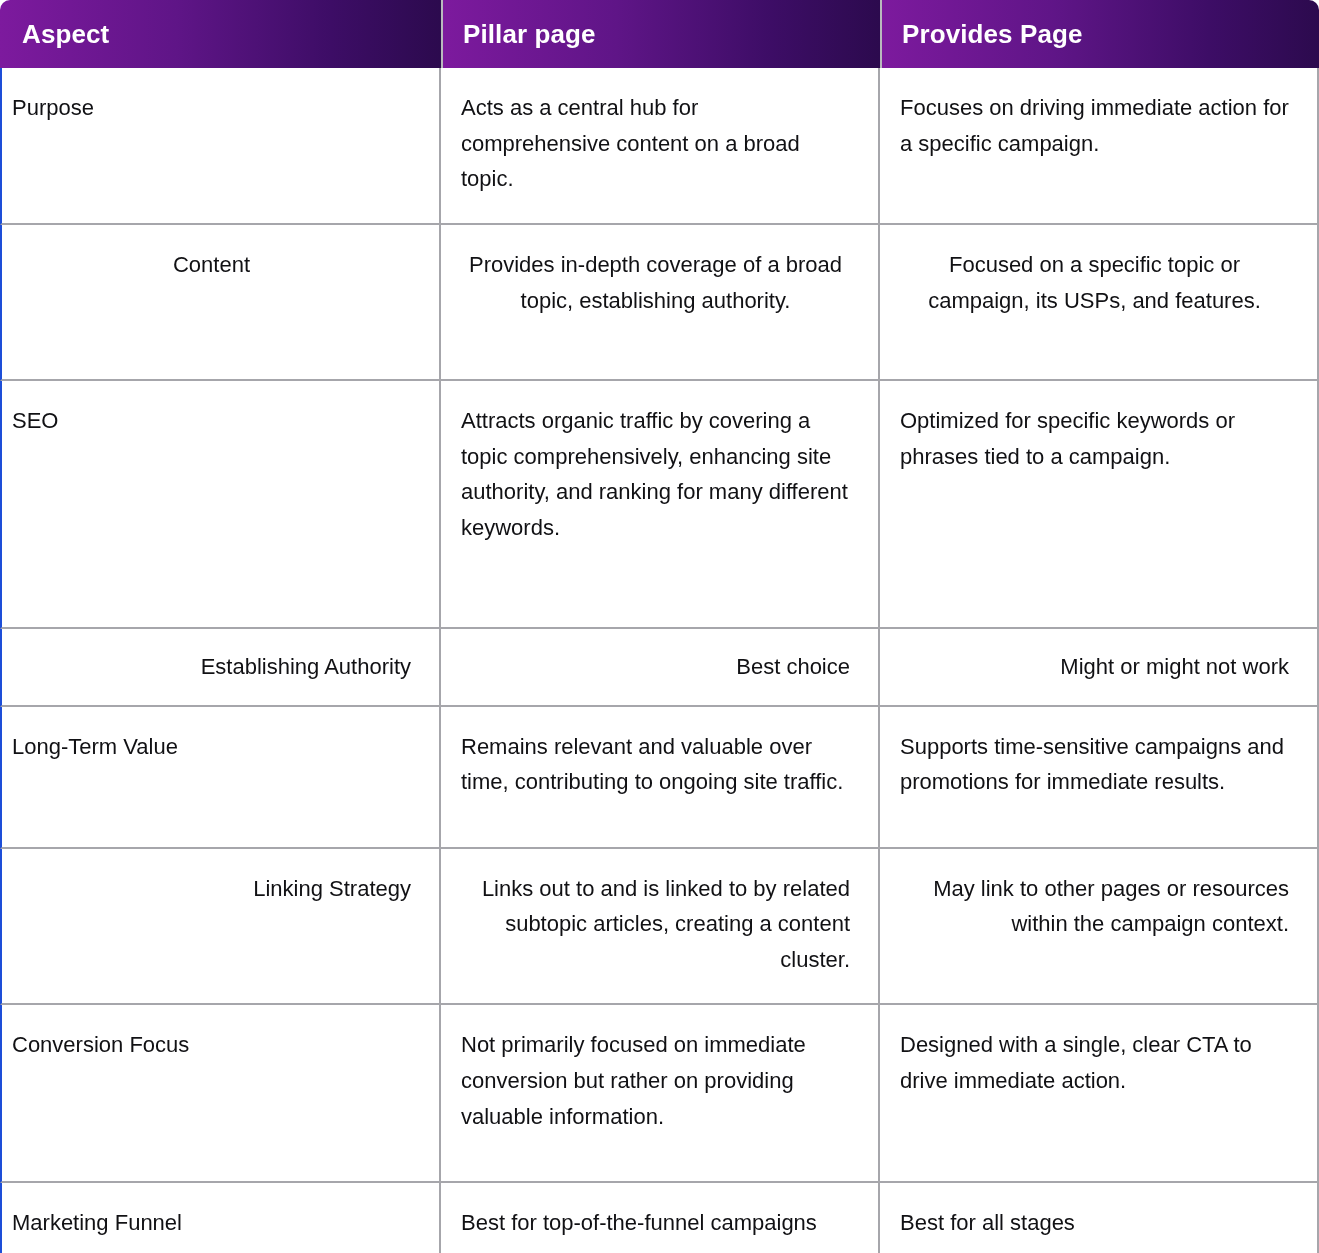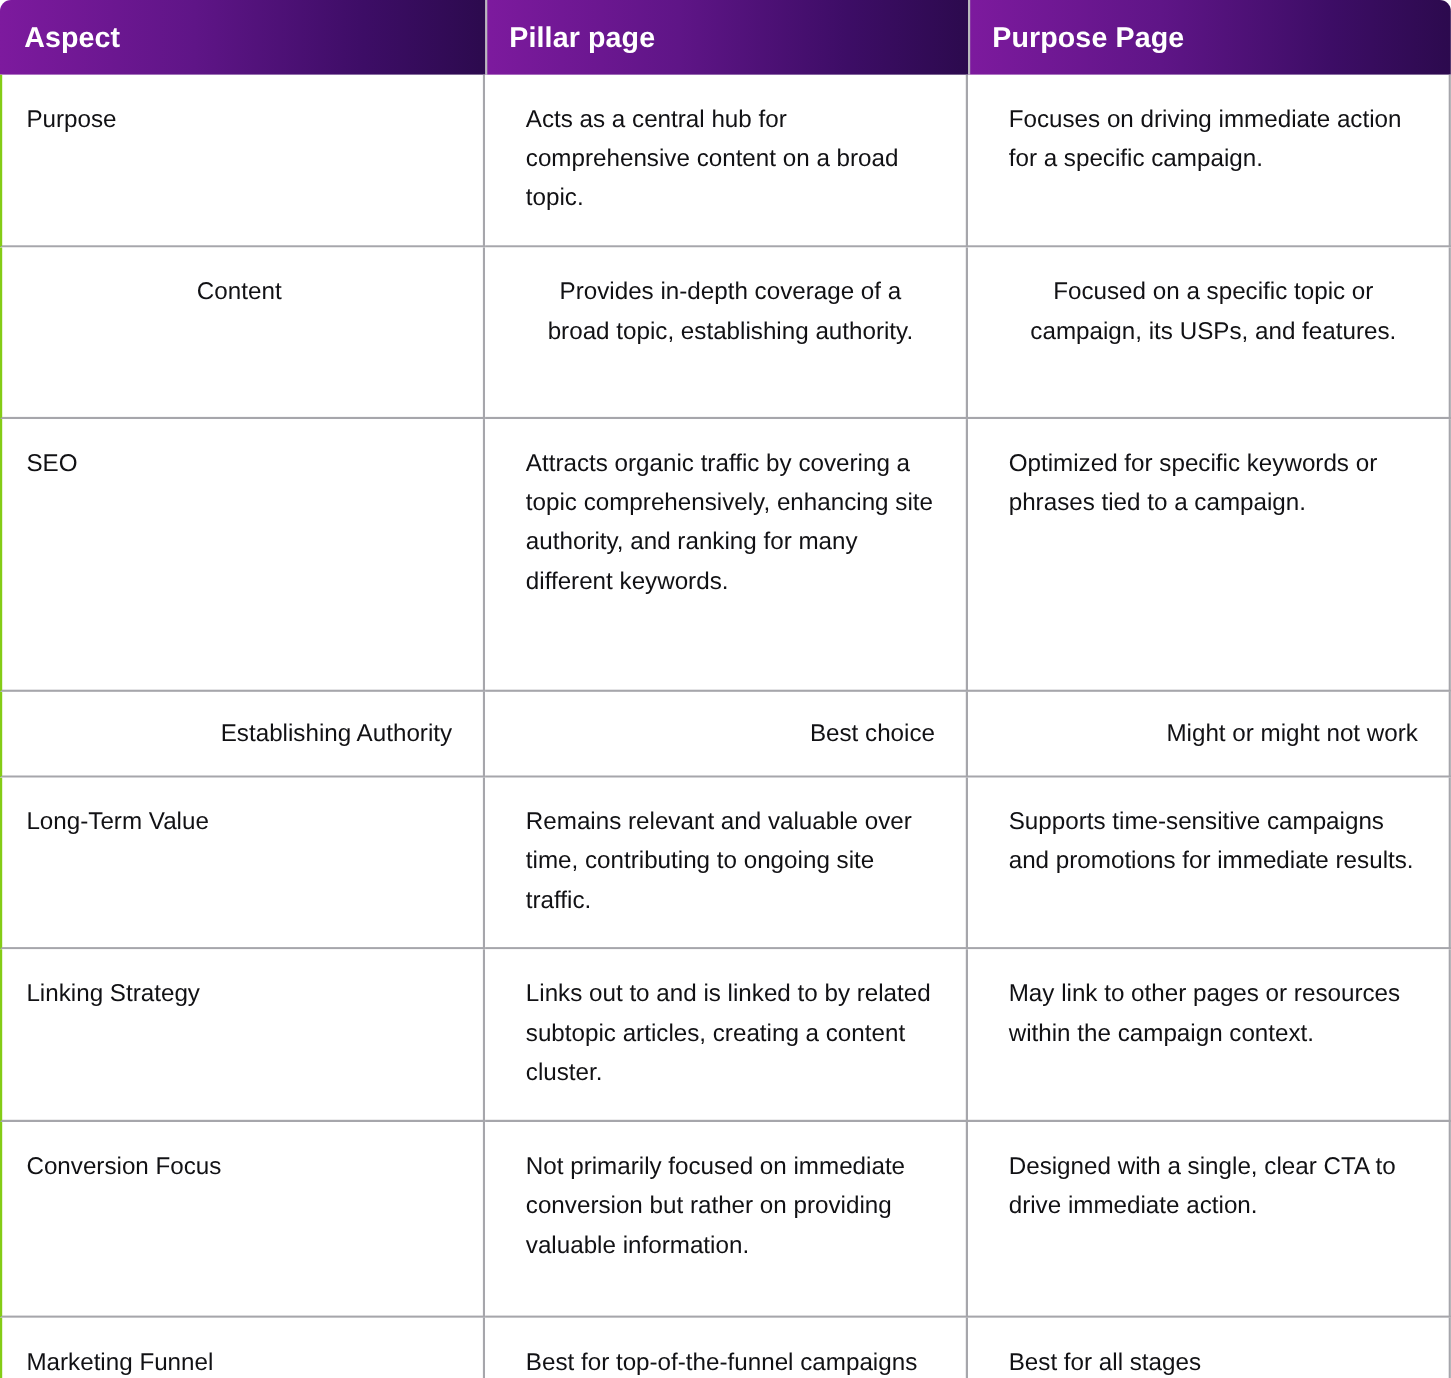--- a/index.html
+++ b/index.html
@@ -67,59 +67,59 @@
     padding: 22px 28px 26px 22px;
     font-size: 22px;
     line-height: 1.62;
     color: #111114;
     background: #ffffff;
     border-right: 2px solid #a6a6ab;
     border-bottom: 2px solid #a6a6ab;
     word-wrap: break-word;
   }
   tbody td.col-0 {
-    border-left: 2px solid #84cc16;
-    padding-left: 22px;
+    border-left: 2px solid #1d4ed8;
+    padding-left: 10px;
   }
   tbody td.col-1,
   tbody td.col-2 {
-    padding-left: 37px;
+    padding-left: 20px;
   }
   tbody tr:last-child td {
     border-bottom: 2px solid #a6a6ab;
   }
 
   
   tbody tr.r-purpose  td { height: 140px; }
   tbody tr.r-content  td { height: 156px; text-align: center; }
   tbody tr.r-seo      td { height: 248px; }
   tbody tr.r-auth     td { height: 70px;  padding-top: 20px; padding-bottom: 20px; text-align: right; }
   tbody tr.r-ltv      td { height: 142px; }
-  tbody tr.r-link     td { height: 142px; }
+  tbody tr.r-link     td { height: 142px; text-align: right; }
   tbody tr.r-conv     td { height: 178px; }
   tbody tr.r-funnel   td { height: 120px; }
 
   .cell-text { display: block; }
 </style>
 </head>
 <body>
 
 <div class="table-wrap">
   <table class="comparison">
     <colgroup>
       <col class="c-aspect">
       <col class="c-pillar">
       <col class="c-landing">
     </colgroup>
 
     <thead>
       <tr>
         <th class="th-aspect">Aspect</th>
         <th class="th-pillar">Pillar page</th>
-        <th class="th-landing">Purpose Page</th>
+        <th class="th-landing">Provides Page</th>
       </tr>
     </thead>
 
     <tbody>
       <tr class="r-purpose">
         <td class="col-0">
           <span class="cell-text">Purpose</span>
         </td>
         <td class="col-1">
           <span class="cell-text">Acts as a central hub for comprehensive content on a broad topic.</span>

